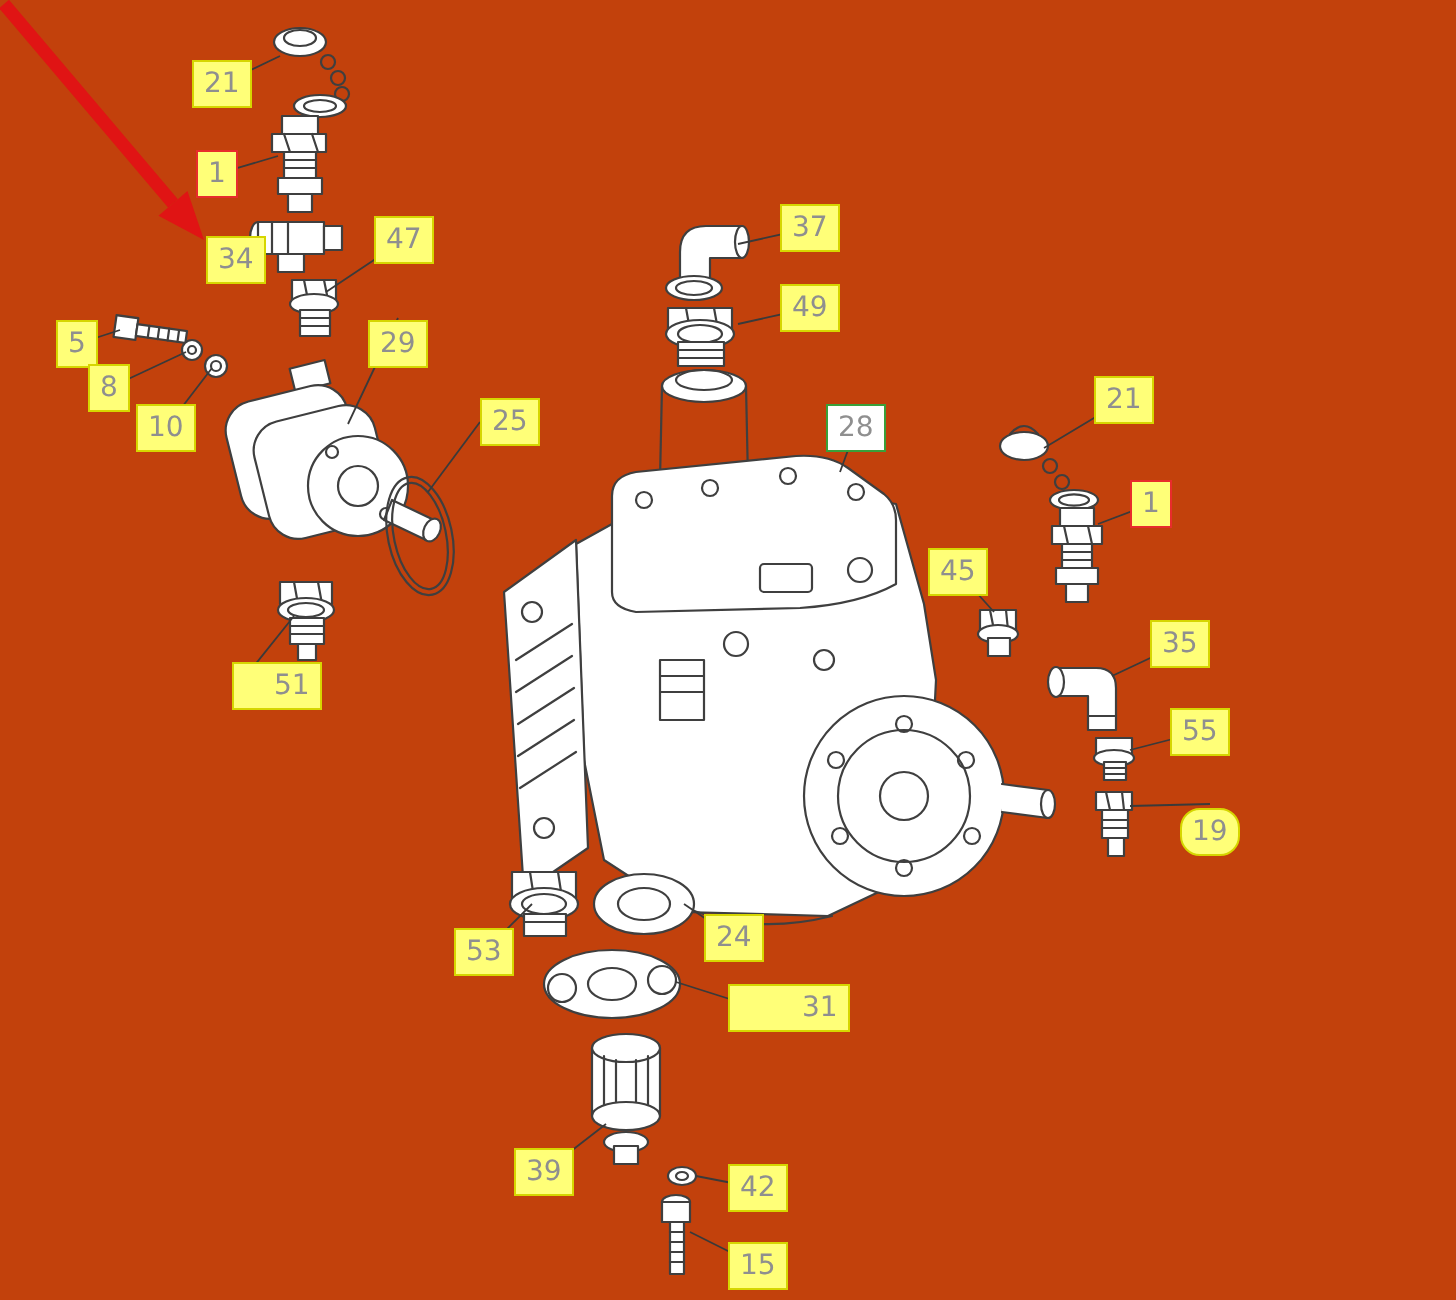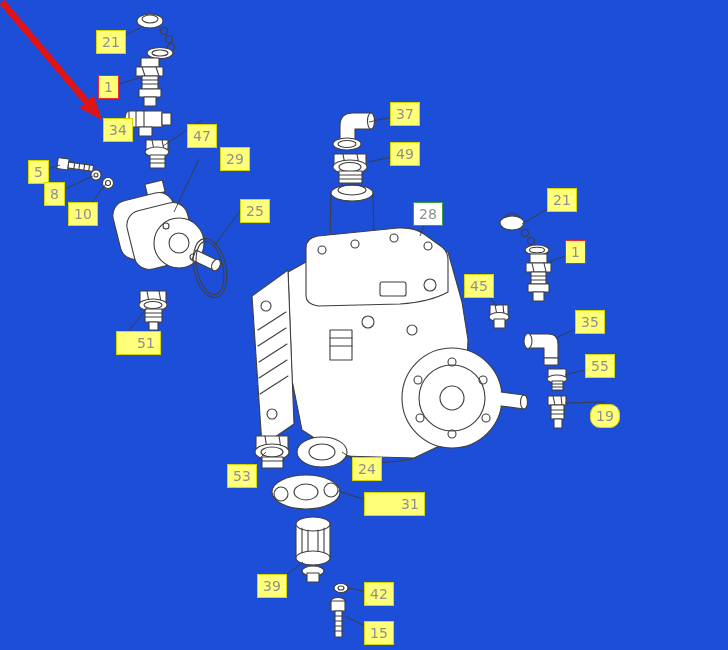--- a/index.html
+++ b/index.html
@@ -1,18 +1,18 @@
 <!DOCTYPE html>
 <html style="--label-bg: #ffff78; --label-border: #d6d600; --label-text: #8f8f8f; --red-border: #e82c2c; --green-border: #3aa03a; --line-art: #3f3f3f;"><head>
 <meta charset="utf-8">
 <style>
   * { margin:0; padding:0; box-sizing:border-box; }
   html,body { background:#ffffff; font-family:"DejaVu Sans","Liberation Sans",sans-serif; }
   .canvas {
-    position:relative; width:728px; height:650px; background:#1d4ed8; overflow:hidden;
+    position:relative; width:728px; height:650px; background:#c2410c; overflow:hidden;
   }
   svg.art { position:absolute; left:0; top:0; }
   .art-lines { stroke:var(--line-art,#3f3f3f); }
   #label-layer { position:absolute; left:0; top:0; width:728px; height:650px; pointer-events:none; }
   .part-label {
     position:absolute; display:inline-block; pointer-events:auto;
     font-size:14px; line-height:1; padding:4px 5px; min-width:18px; text-align:center;
     background:var(--label-bg,#ffff78); border:1px solid var(--label-border,#d8d800);
     color:var(--label-text,#8f8f8f);
   }
@@ -284,25 +284,25 @@
     <g id="arrow-layer">
         <line x1="2" y1="2" x2="86.48347931036123" y2="101.69050558622625" stroke="#e01414" stroke-width="6.5"></line>
         <polygon points="102,120 79.23597110490913,107.8324616925416 93.73098751581334,95.5485494799109" fill="#e01414"></polygon>
       </g>
   </svg>
 
   <div id="label-layer">
       <div class="part-label yellow" style="left: 96px; top: 30px;">21</div>
       <div class="part-label red" style="left: 98px; top: 75px;">1</div>
       <div class="part-label yellow" style="left: 103px; top: 118px;">34</div>
-      <div class="part-label yellow" style="left: 187px; top: 124px;">47</div>
+      <div class="part-label yellow" style="left: 187px; top: 108px;">47</div>
       <div class="part-label yellow" style="left: 28px; top: 160px;">5</div>
       <div class="part-label yellow" style="left: 44px; top: 182px;">8</div>
       <div class="part-label yellow" style="left: 68px; top: 202px;">10</div>
-      <div class="part-label yellow" style="left: 184px; top: 147px; margin-left: 36px;">29</div>
+      <div class="part-label yellow" style="left: 184px; top: 160px;">29</div>
       <div class="part-label yellow" style="left: 225px; top: 199px; margin-left: 15px;">25</div>
       <div class="part-label yellow" style="left: 390px; top: 102px;">37</div>
       <div class="part-label yellow" style="left: 390px; top: 142px;">49</div>
       <div class="part-label green" style="left: 413px; top: 202px;">28</div>
       <div class="part-label yellow" style="left: 547px; top: 188px;">21</div>
       <div class="part-label red" style="left: 565px; top: 240px;">1</div>
       <div class="part-label yellow" style="left: 464px; top: 274px;">45</div>
       <div class="part-label yellow" style="left: 575px; top: 310px;">35</div>
       <div class="part-label yellow" style="left: 585px; top: 354px;">55</div>
       <div class="part-label yellow" style="left: 590px; top: 404px; border-radius: 10px;">19</div>

